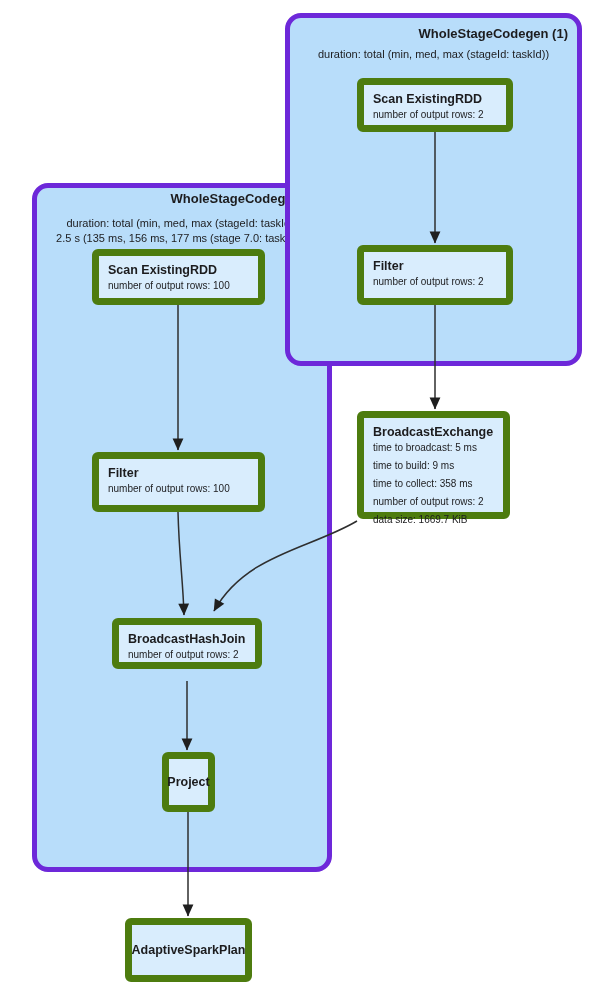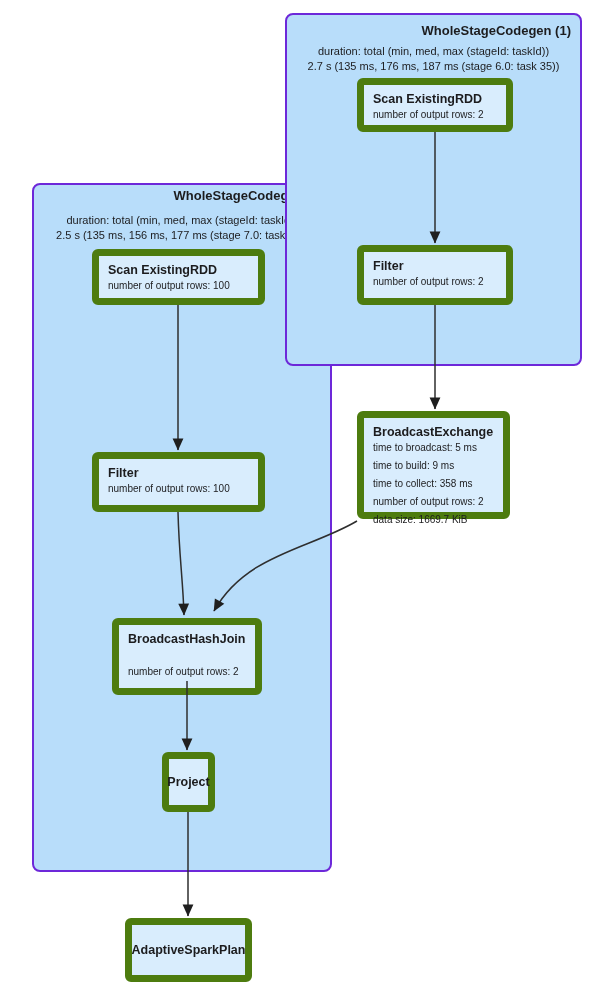--- a/index.html
+++ b/index.html
@@ -8,22 +8,22 @@
     width: 614px;
     height: 997px;
     background: #ffffff;
     font-family: "Liberation Sans", "DejaVu Sans", sans-serif;
     color: #1c1c1e;
     overflow: hidden;
   }
   .cluster {
     position: absolute;
     background: #b8ddfa;
-    border: 2px solid #6d28d9;
-    border-radius: 8px;
+    border: 5px solid #6d28d9;
+    border-radius: 16px;
     box-sizing: border-box;
   }
   .cluster-title {
     position: absolute;
     font-weight: bold;
     font-size: 13px;
     white-space: nowrap;
   }
   .cluster-duration {
     position: absolute;
@@ -80,21 +80,20 @@
     <div class="cluster-duration" style="top:28px;">
       <div>duration: total (min, med, max (stageId: taskId))</div>
       <div>2.5 s (135 ms, 156 ms, 177 ms (stage 7.0: task 36))</div>
     </div>
   </div>
 
   <div class="cluster z2" style="left:285px; top:13px; width:297px; height:353px;">
     <div class="cluster-title" style="top:8px; right:9px;">WholeStageCodegen (1)</div>
     <div class="cluster-duration" style="top:29px;">
       <div>duration: total (min, med, max (stageId: taskId))</div>
-      <div>2.7 s (135 ms, 176 ms, 187 ms (stage 6.0: task 35))</div>
     </div>
   </div>
 
   <div class="node" style="left:357px; top:78px; width:156px; height:54px;">
     <div class="node-title">Scan ExistingRDD</div>
     <div class="node-metrics">
       <div>number of output rows: 2</div>
     </div>
   </div>
 
@@ -123,21 +122,21 @@
     <div class="node-title">BroadcastExchange</div>
     <div class="node-metrics">
       <div>time to broadcast: 5 ms</div>
       <div>time to build: 9 ms</div>
       <div>time to collect: 358 ms</div>
       <div>number of output rows: 2</div>
       <div>data size: 1669.7 KiB</div>
     </div>
   </div>
 
-  <div class="node" style="left:112px; top:618px; width:150px; height:77px;">
+  <div class="node" style="left:112px; top:618px; width:150px; height:51px;">
     <div class="node-title">BroadcastHashJoin</div>
     <div class="node-metrics">
       <div>number of output rows: 2</div>
     </div>
   </div>
 
   <div class="node centered" style="left:125px; top:918px; width:127px; height:64px;">
     <div class="node-title">AdaptiveSparkPlan</div>
   </div>
 

